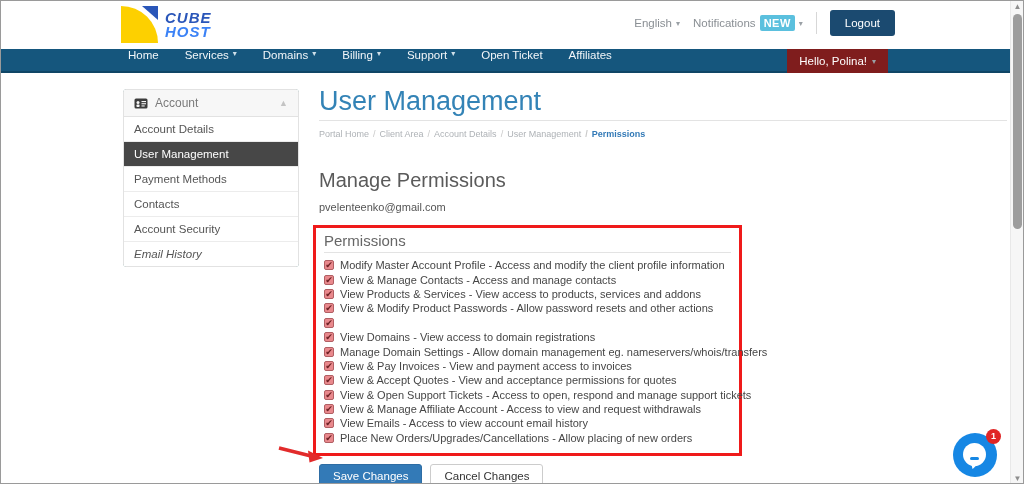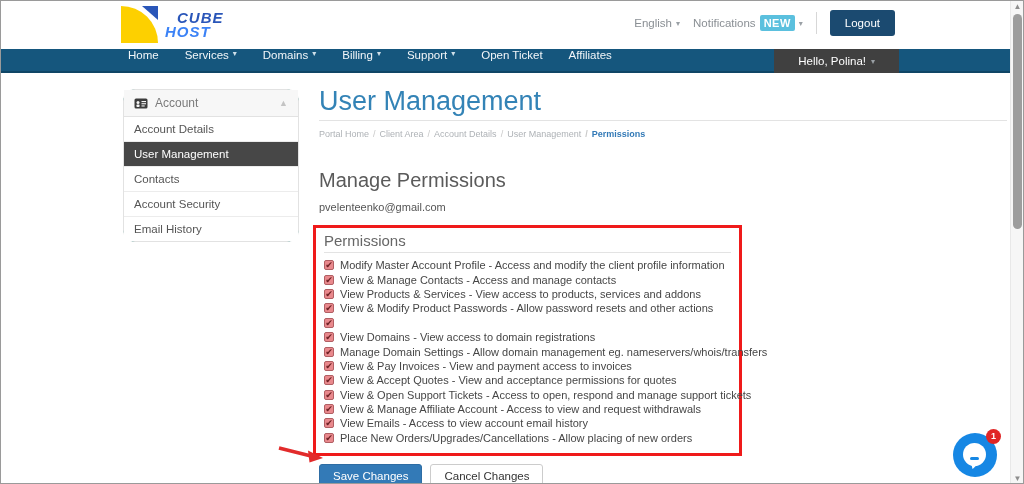--- a/index.html
+++ b/index.html
@@ -11,43 +11,43 @@
     border:1px solid #9a9a9a;
   }
   
   .topbar { position:absolute; left:0; top:0; width:1024px; height:48px; background:#fff; }
   .logo { position:absolute; left:120px; top:5px; display:flex; align-items:center; gap:7px; }
   .logo-mark { position:relative; width:37px; height:37px; }
   .logo-mark .yellow { position:absolute; inset:0; background:#fdd000; border-top-right-radius:100%; }
   .logo-mark .blue-tri { position:absolute; right:0; top:0; width:16px; height:14px;
     background:#2a56b9; clip-path:polygon(0 0,100% 0,100% 100%); }
   .logo-text { line-height:14px; font-weight:bold; font-style:italic; font-size:15px; letter-spacing:1px; }
-  .logo-text .l1 { color:#2a56b9;margin-left:12px; }
+  .logo-text .l1 { color:#2a56b9; }
   .logo-text .l2 { color:#3b82f6; }
   .top-right { position:absolute; right:130px; top:9px; display:flex; align-items:center; gap:13px; font-size:11.5px; color:#8a8f94; }
   .top-link { display:flex; align-items:center; gap:4px; cursor:pointer; }
   .caret { font-size:8px; color:#9aa0a5; }
   .badge-new { background:#5bc0de; color:#fff; font-size:11px; font-weight:bold; padding:2px 4px; border-radius:2px; letter-spacing:.5px; }
   .vdiv { width:1px; height:22px; background:#d7d7d7; }
   .logout-btn { background:#1b4a70; color:#fff; font-size:11.5px; padding:7px 15px; border:none; border-radius:3px; cursor:pointer; }
   
   .navbar { position:absolute; left:0; top:48px; width:1024px; height:24px; background:#15567d; border-bottom:2px solid #0f4666; }
   .nav-items { position:absolute; left:114px; top:0; height:24px; display:flex; align-items:center; }
   .nav-item { color:#f2f6f9; font-size:11.5px; padding:0 13px; height:24px; display:flex; align-items:flex-start; gap:4px; cursor:pointer; }
   .nav-item .caret { color:#cfe0ea; }
-  .user-menu { position:absolute; right:126px; top:0; height:24px; background:#404040; color:#fff;
-    font-size:11.5px; padding:0 24px; display:flex; align-items:center; gap:5px; cursor:pointer; }
+  .user-menu { position:absolute; right:137px; top:0; height:24px; background:#7f1d1d; color:#fff;
+    font-size:11.5px; padding:0 12px; display:flex; align-items:center; gap:5px; cursor:pointer; }
   
   .sidebar { position:absolute; left:122px; top:88px; width:176px; background:#0f766e;
-    border:1px solid #e2e2e2; border-radius:12px; }
+    border:1px solid #e2e2e2; border-radius:3px; }
   .sb-head { background:#f7f7f7; color:#7b7b7b; font-size:12px; padding:6px 10px;
     display:flex; align-items:center; gap:7px; border-bottom:1px solid #e2e2e2; cursor:pointer; }
   .sb-head .chev { margin-left:auto; color:#c4c4c4; font-size:9px; }
   .sb-item { font-size:11.5px; color:#555; padding:6px 10px; border-bottom:1px solid #ececec; cursor:pointer; background:#fff; }
-  .sb-item:last-child { border-bottom:none; }
+  .sb-item:last-child { border-bottom:none;font-style:italic; }
   .sb-item.active { background:#474747; color:#fff; }
   .idcard-icon svg { display:block; }
   
   .main { position:absolute; left:318px; top:84px; width:688px; }
   .page-title { color:#3383b6; font-size:27px; font-weight:400; line-height:32px; }
   .title-rule { border:none; border-top:1px solid #e3e3e3; margin-top:3px; }
   .breadcrumb { margin-top:8px; font-size:9px; color:#aeb2b6; display:flex; gap:4px; }
   .crumb { cursor:pointer; }
   .crumb + .crumb::before { content:"/"; color:#c9c9c9; margin-right:4px; }
   .crumb.current { color:#337ab7; font-weight:bold; cursor:default; }
@@ -157,20 +157,21 @@
             <rect x="7.5" y="3" width="4.5" height="1.1" fill="#f7f7f7"></rect>
             <rect x="7.5" y="5.2" width="4.5" height="1.1" fill="#f7f7f7"></rect>
             <rect x="7.5" y="7.4" width="3.2" height="1.1" fill="#f7f7f7"></rect>
           </svg>
       </span>
       <span>Account</span>
       <span class="chev">▲</span>
     </div>
     <div class="sb-item">Account Details</div>
     <div class="sb-item active">User Management</div>
+    <div class="sb-item">Payment Methods</div>
     <div class="sb-item">Contacts</div>
     <div class="sb-item">Account Security</div>
     <div class="sb-item">Email History</div>
   </div>
 
   <div class="main">
     <h1 class="page-title">User Management</h1>
     <hr class="title-rule">
     <div class="breadcrumb">
       <span class="crumb">Portal Home</span>

